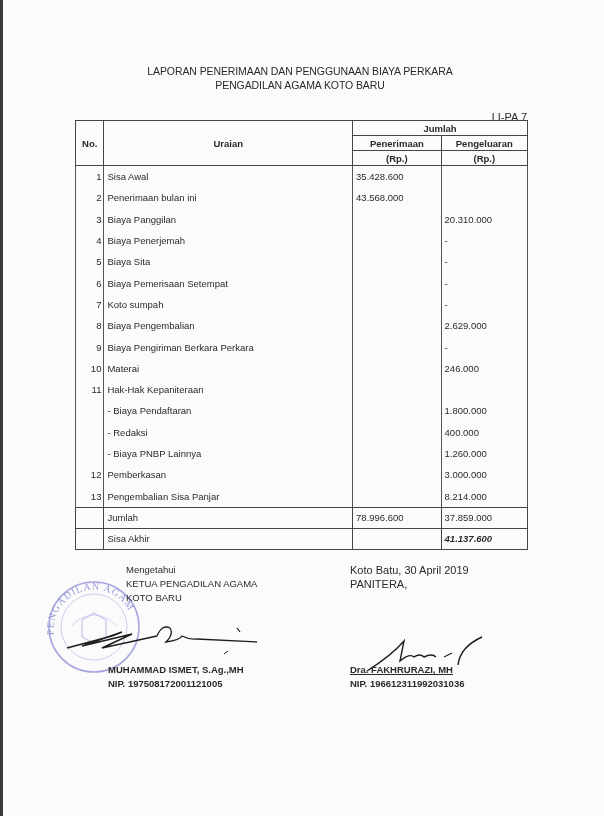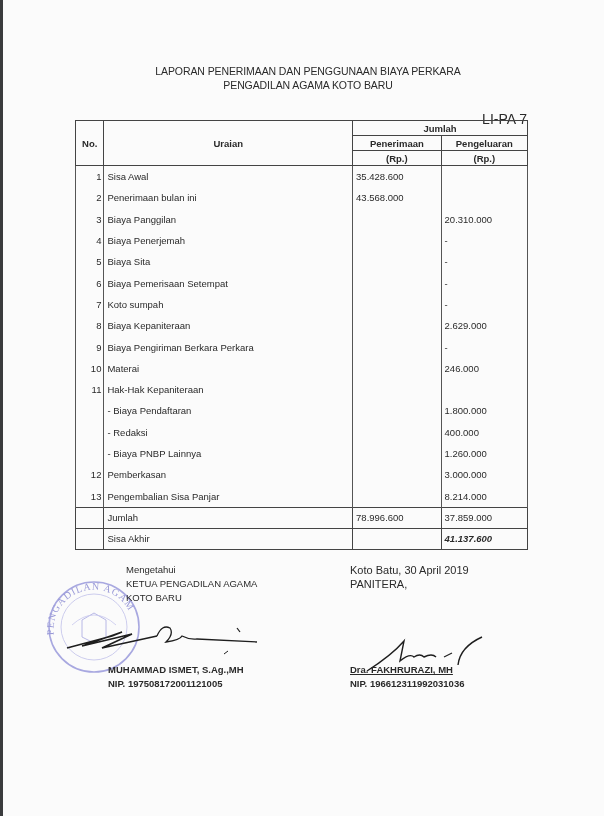--- a/index.html
+++ b/index.html
@@ -3,23 +3,23 @@
 <meta charset="utf-8">
 <style>
   html, body { margin:0; padding:0; }
   body {
     width:604px; height:816px; position:relative; overflow:hidden;
     background:#fbfbfb;
     font-family:"Liberation Sans", sans-serif;
     color:#2a2a2a;
   }
   .left-strip { position:absolute; left:0; top:0; width:3px; height:816px; background:#3a3b3d; }
-  .title-block { position:absolute; top:64px; left:12px; width:584px; text-align:center; }
+  .title-block { position:absolute; top:64px; left:4px; width:584px; text-align:center; }
   .title-line { font-size:10.5px; line-height:14px; letter-spacing:-0.1px; margin-left:8px; }
-  .code { position:absolute; top:111px; left:470px; width:57px; text-align:right; font-size:14px; }
+  .code { position:absolute; top:111px; left:470px; width:57px; text-align:right; font-size:11px; }
 
   table.report {
     position:absolute; left:75px; top:120px; width:453px;
     border-collapse:collapse; font-size:9.5px;
   }
   table.report td, table.report th {
     padding:0 3px; vertical-align:middle;
   }
   .hdr th { font-weight:bold; text-align:center; border:1px solid #444; height:14px; }
   .col-no { width:27px; }
@@ -111,21 +111,21 @@
       <td class="amt">-</td>
     </tr>
     <tr class="body-row">
       <td class="num">7</td>
       <td>Koto sumpah</td>
       <td class="amt"></td>
       <td class="amt">-</td>
     </tr>
     <tr class="body-row">
       <td class="num">8</td>
-      <td>Biaya Kepaniteraan</td>
+      <td>Biaya Pengembalian</td>
       <td class="amt"></td>
       <td class="amt">2.629.000</td>
     </tr>
     <tr class="body-row">
       <td class="num">9</td>
       <td>Biaya Pengiriman Berkara Perkara</td>
       <td class="amt"></td>
       <td class="amt">-</td>
     </tr>
     <tr class="body-row">

